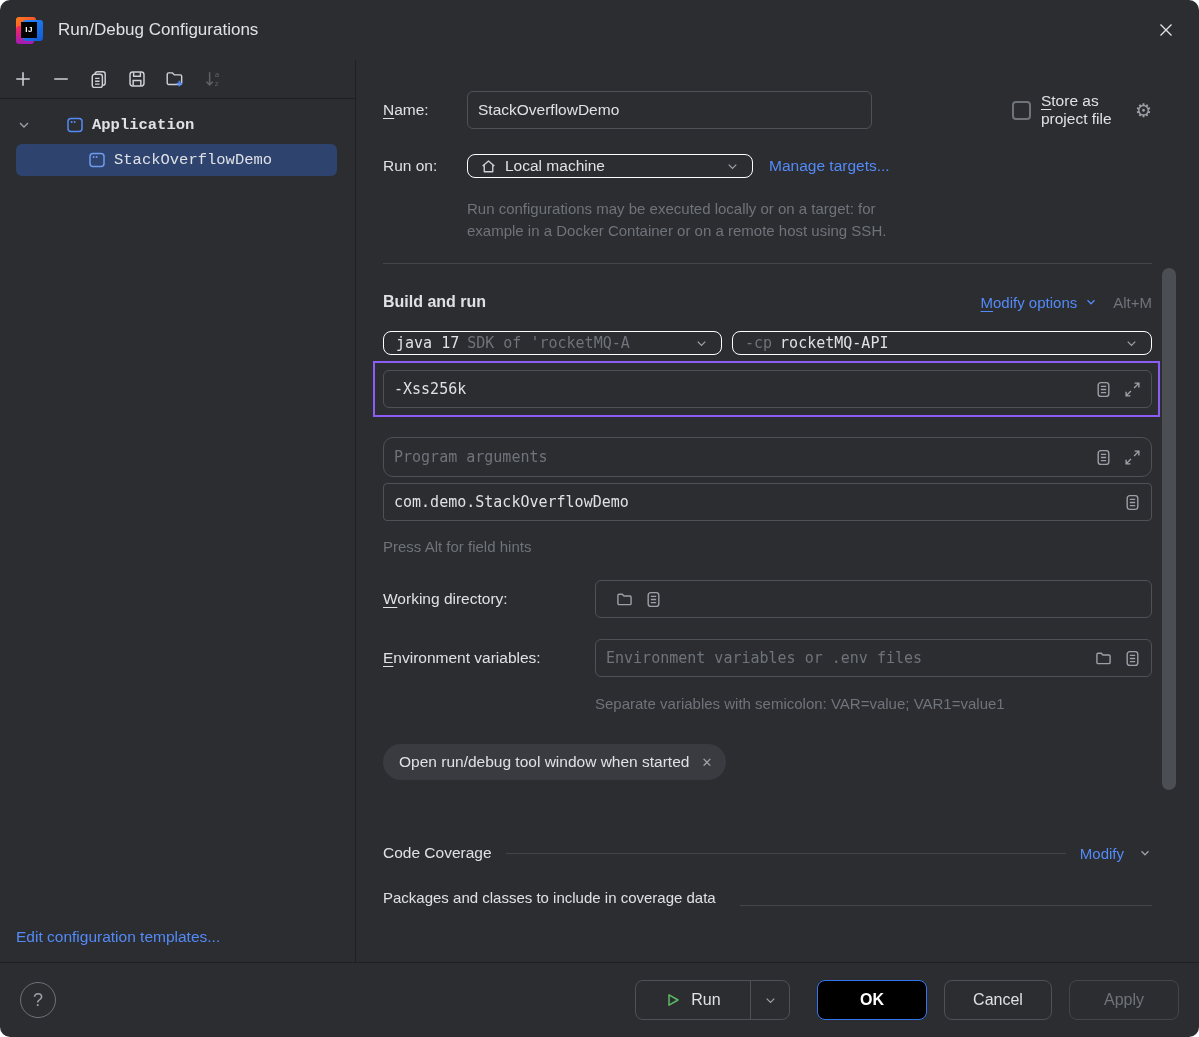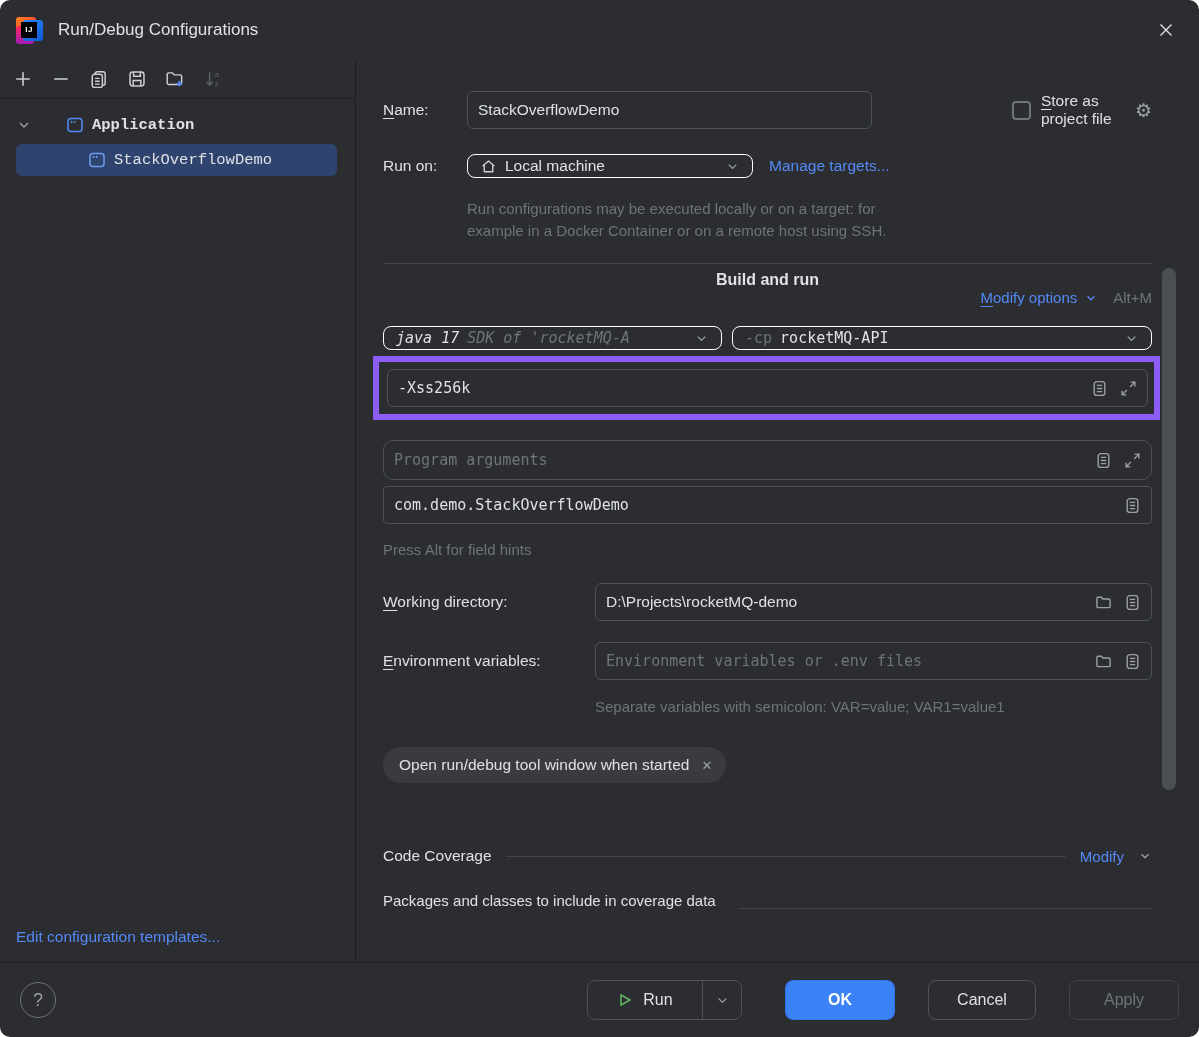--- a/index.html
+++ b/index.html
@@ -66,32 +66,32 @@
   .row-runon .lab{ width:84px; flex:none; }
   .combo{ display:flex; align-items:center; gap:8px; border:1px solid #ffffff; border-radius:8px; height:24px; padding:0 12px; cursor:pointer; }
   .combo .chevron{ margin-left:auto; display:flex; }
   .runon-combo{ width:286px; }
   .manage-link{ margin-left:16px; font-size:15.5px; }
 
   .runon-hint{ margin-left:84px; margin-top:20px; line-height:22px; }
 
   .hr{ height:1px; background:#43454A; margin-top:21px; }
 
-  .section-head{ display:flex; align-items:center; margin-top:7px;flex-direction:column; }
+  .section-head{ display:flex; align-items:center; margin-top:29px; }
   .section-title{ font-weight:bold; font-size:16px; }
   .section-right{ margin-left:auto; display:flex; align-items:center; gap:7px; }
   .shortcut{ color:#6F737A; margin-left:8px; }
 
   .combo-row{ display:flex; gap:10px; margin-top:20px; }
-  .jdk-combo{ width:339px;font-style:italic; }
+  .jdk-combo{ width:339px; }
   .cp-combo{ flex:1; }
   .combo .mono-primary{ color:#DFE1E5; }
   .combo .mono-secondary{ color:#6F737A; white-space:nowrap; overflow:hidden; }
 
-  .redbox{ border:6px solid #8b5cf6; margin:6px -8px 0 -10px; padding:7px 6px 7px 8px; }
+  .redbox{ border:2px solid #8b5cf6; margin:6px -8px 0 -10px; padding:7px 6px 7px 8px; }
   .vm-field{ height:38px; border-radius:6px; }
   .field-icons{ display:flex; align-items:center; gap:12px; margin-left:10px; flex:none; }
   .ficon{ display:flex; cursor:pointer; }
 
   .mainclass-field{ margin-top:6px; height:38px; border-radius:4px; }
   .args-field{ margin-top:20px; height:40px; border-radius:10px; }
 
   .alt-hint{ margin-top:17px; }
 
   .row-wd{ margin-top:25px; }
@@ -106,28 +106,28 @@
   .cov-head{ display:flex; align-items:center; margin-top:64px; gap:14px; }
   .cov-title{ font-size:15.5px; }
   .cov-line{ flex:1; height:1px; background:#43454A; }
   .cov-sub{ display:flex; align-items:flex-end; gap:24px; margin-top:27px; }
 
   .scroll-thumb{ position:absolute; right:23px; top:208px; width:14px; height:522px; background:#4B4E53; border-radius:7px; cursor:pointer; }
 
   
   .footer{ height:75px; border-top:1px solid #1E1F22; display:flex; align-items:center; padding:0 20px; }
   .help-btn{ width:36px; height:36px; border:1.5px solid #6F737A; border-radius:50%; color:#9DA0A8; display:flex; align-items:center; justify-content:center; font-size:18px; cursor:pointer; }
-  .btns{ margin-left:auto; display:flex; align-items:center;gap:16px; }
+  .btns{ margin-left:auto; display:flex; align-items:center; }
   .btn{ height:40px; border-radius:8px; border:1px solid #4E5157; background:transparent; color:#DFE1E5;
         font-family:"Liberation Sans",sans-serif; font-size:16px; display:flex; align-items:center; justify-content:center; cursor:pointer; }
   .run-btn{ width:155px; padding:0; }
   .run-main{ flex:1; display:flex; align-items:center; justify-content:center; gap:10px; height:100%; }
   .run-sep{ width:1px; height:100%; background:#4E5157; }
   .run-chev{ width:38px; height:100%; display:flex; align-items:center; justify-content:center; }
-  .ok-btn{ width:110px; margin-left:27px; background:#3b82f6; border-color:#3574F0; color:#fff; font-weight:bold; }
+  .ok-btn{ width:110px; margin-left:27px; background:#000000; border-color:#3574F0; color:#fff; font-weight:bold; }
   .cancel-btn{ width:108px; margin-left:17px; }
   .apply-btn{ width:110px; margin-left:17px; border-color:#43454A; color:#6F737A; cursor:default; }
 
   svg{ display:block; }
 </style>
 </head>
 <body>
 
 <div class="window">
 
@@ -346,21 +346,20 @@
           </span>
         </span>
       </div>
 
       <div class="hint alt-hint">Press Alt for field hints</div>
 
       
       <div class="row row-wd">
         <span class="lab"><span class="mn">W</span><span>orking directory:</span></span>
         <div class="field wd-field">
-          <input value="D:\Projects\rocketMQ-demo" style="">
           <span class="field-icons">
             <span class="ficon">
               <svg width="17" height="17" viewBox="0 0 16 16">
                   <path d="M1.8 4.2c0-.6.5-1.1 1.1-1.1h3l1.6 1.6h5.6c.6 0 1.1.5 1.1 1.1v5.9c0 .6-.5 1.1-1.1 1.1H2.9c-.6 0-1.1-.5-1.1-1.1z" fill="none" stroke="#9DA0A8" stroke-width="1.3"></path>
                 </svg>
             </span>
             <span class="ficon">
               <svg width="17" height="17" viewBox="0 0 16 16">
                   <rect x="3" y="1.5" width="10" height="13" rx="2.5" fill="none" stroke="#9DA0A8" stroke-width="1.3"></rect>
                   <path d="M5.5 5h5M5.5 8h5M5.5 11h5" stroke="#9DA0A8" stroke-width="1.2"></path>

